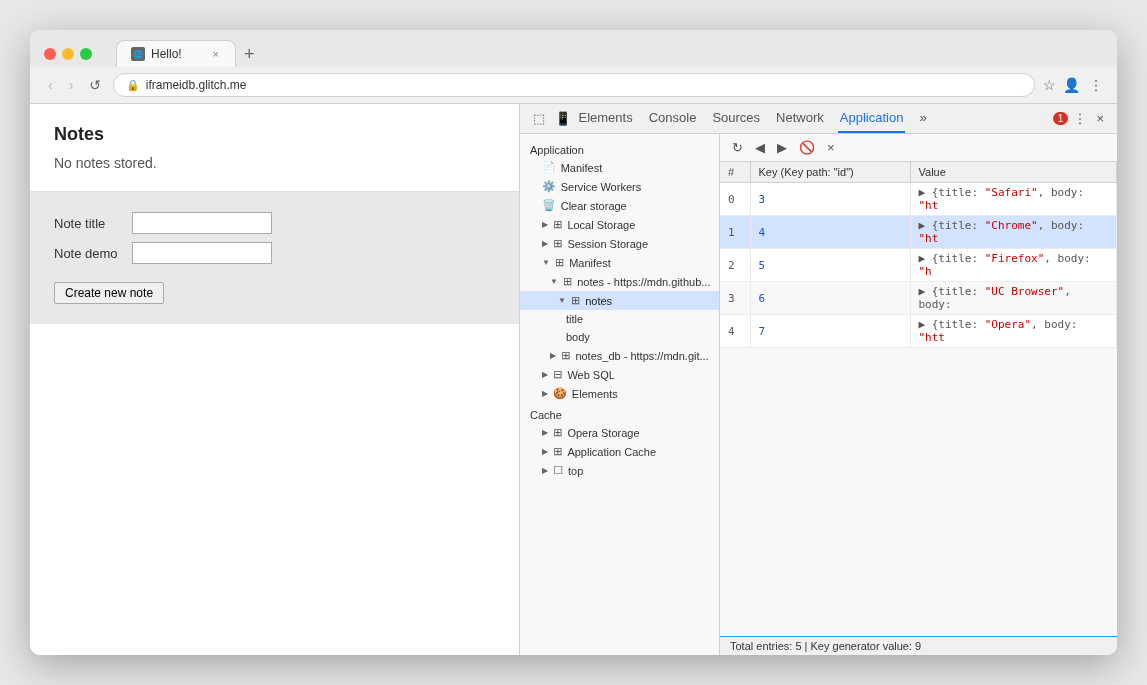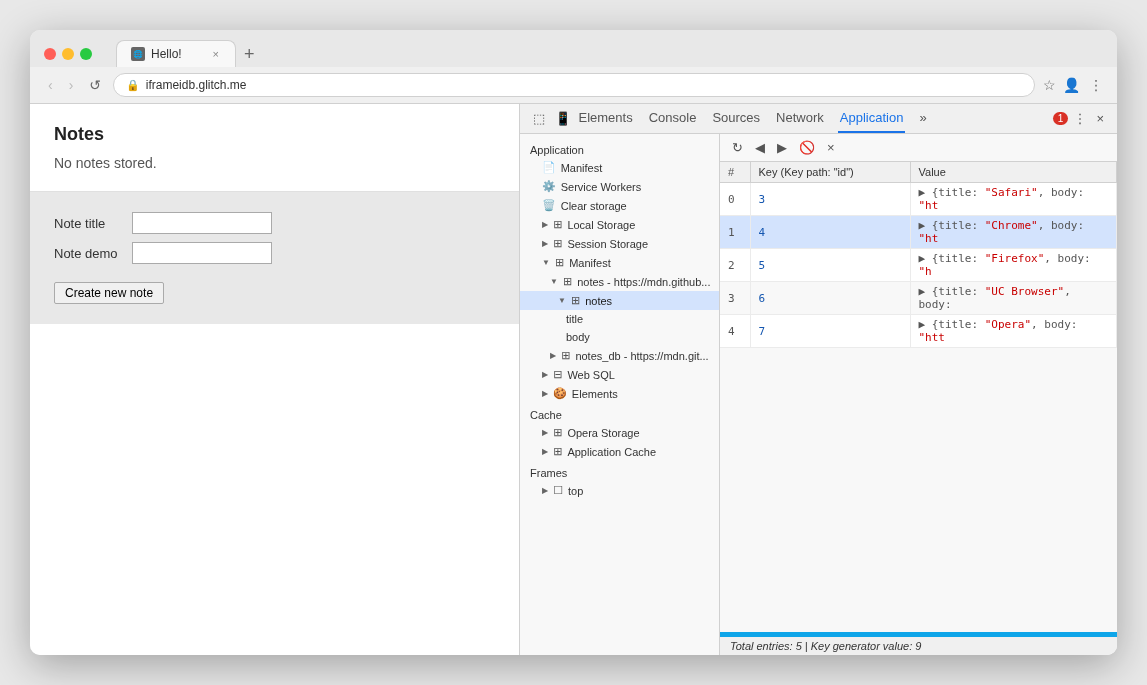--- a/index.html
+++ b/index.html
@@ -423,22 +423,21 @@
     .col-value { }
 
     .key-num { color: #1557b0; }
     .val-str { color: #c80000; }
 
     .devtools-statusbar {
       padding: 3px 10px;
       font-size: 11px;
       color: #333;
       background: #f0f0f0;
-      border-top: 5px solid #0ea5e9;
-      font-style: italic;
+      border-top: 1px solid #0ea5e9;
     }
   </style>
 </head>
 <body>
 
 <div class="browser-window">
 
   <div class="title-bar">
     <div class="title-bar-top">
       <div class="traffic-lights">
@@ -577,21 +576,20 @@
             <span class="triangle">▶</span>
             <span class="sidebar-item-icon">⊞</span>
             <span>Opera Storage</span>
           </div>
           <div class="sidebar-item indent1">
             <span class="triangle">▶</span>
             <span class="sidebar-item-icon">⊞</span>
             <span>Application Cache</span>
           </div>
 
-          <div class="sidebar-section-label">Frames</div>
           <div class="sidebar-item indent1">
             <span class="triangle">▶</span>
             <span class="sidebar-item-icon">☐</span>
             <span>top</span>
           </div>
         </div>
 
         <div class="devtools-main">
           <div class="devtools-toolbar">
             <button class="toolbar-btn">↻</button>

